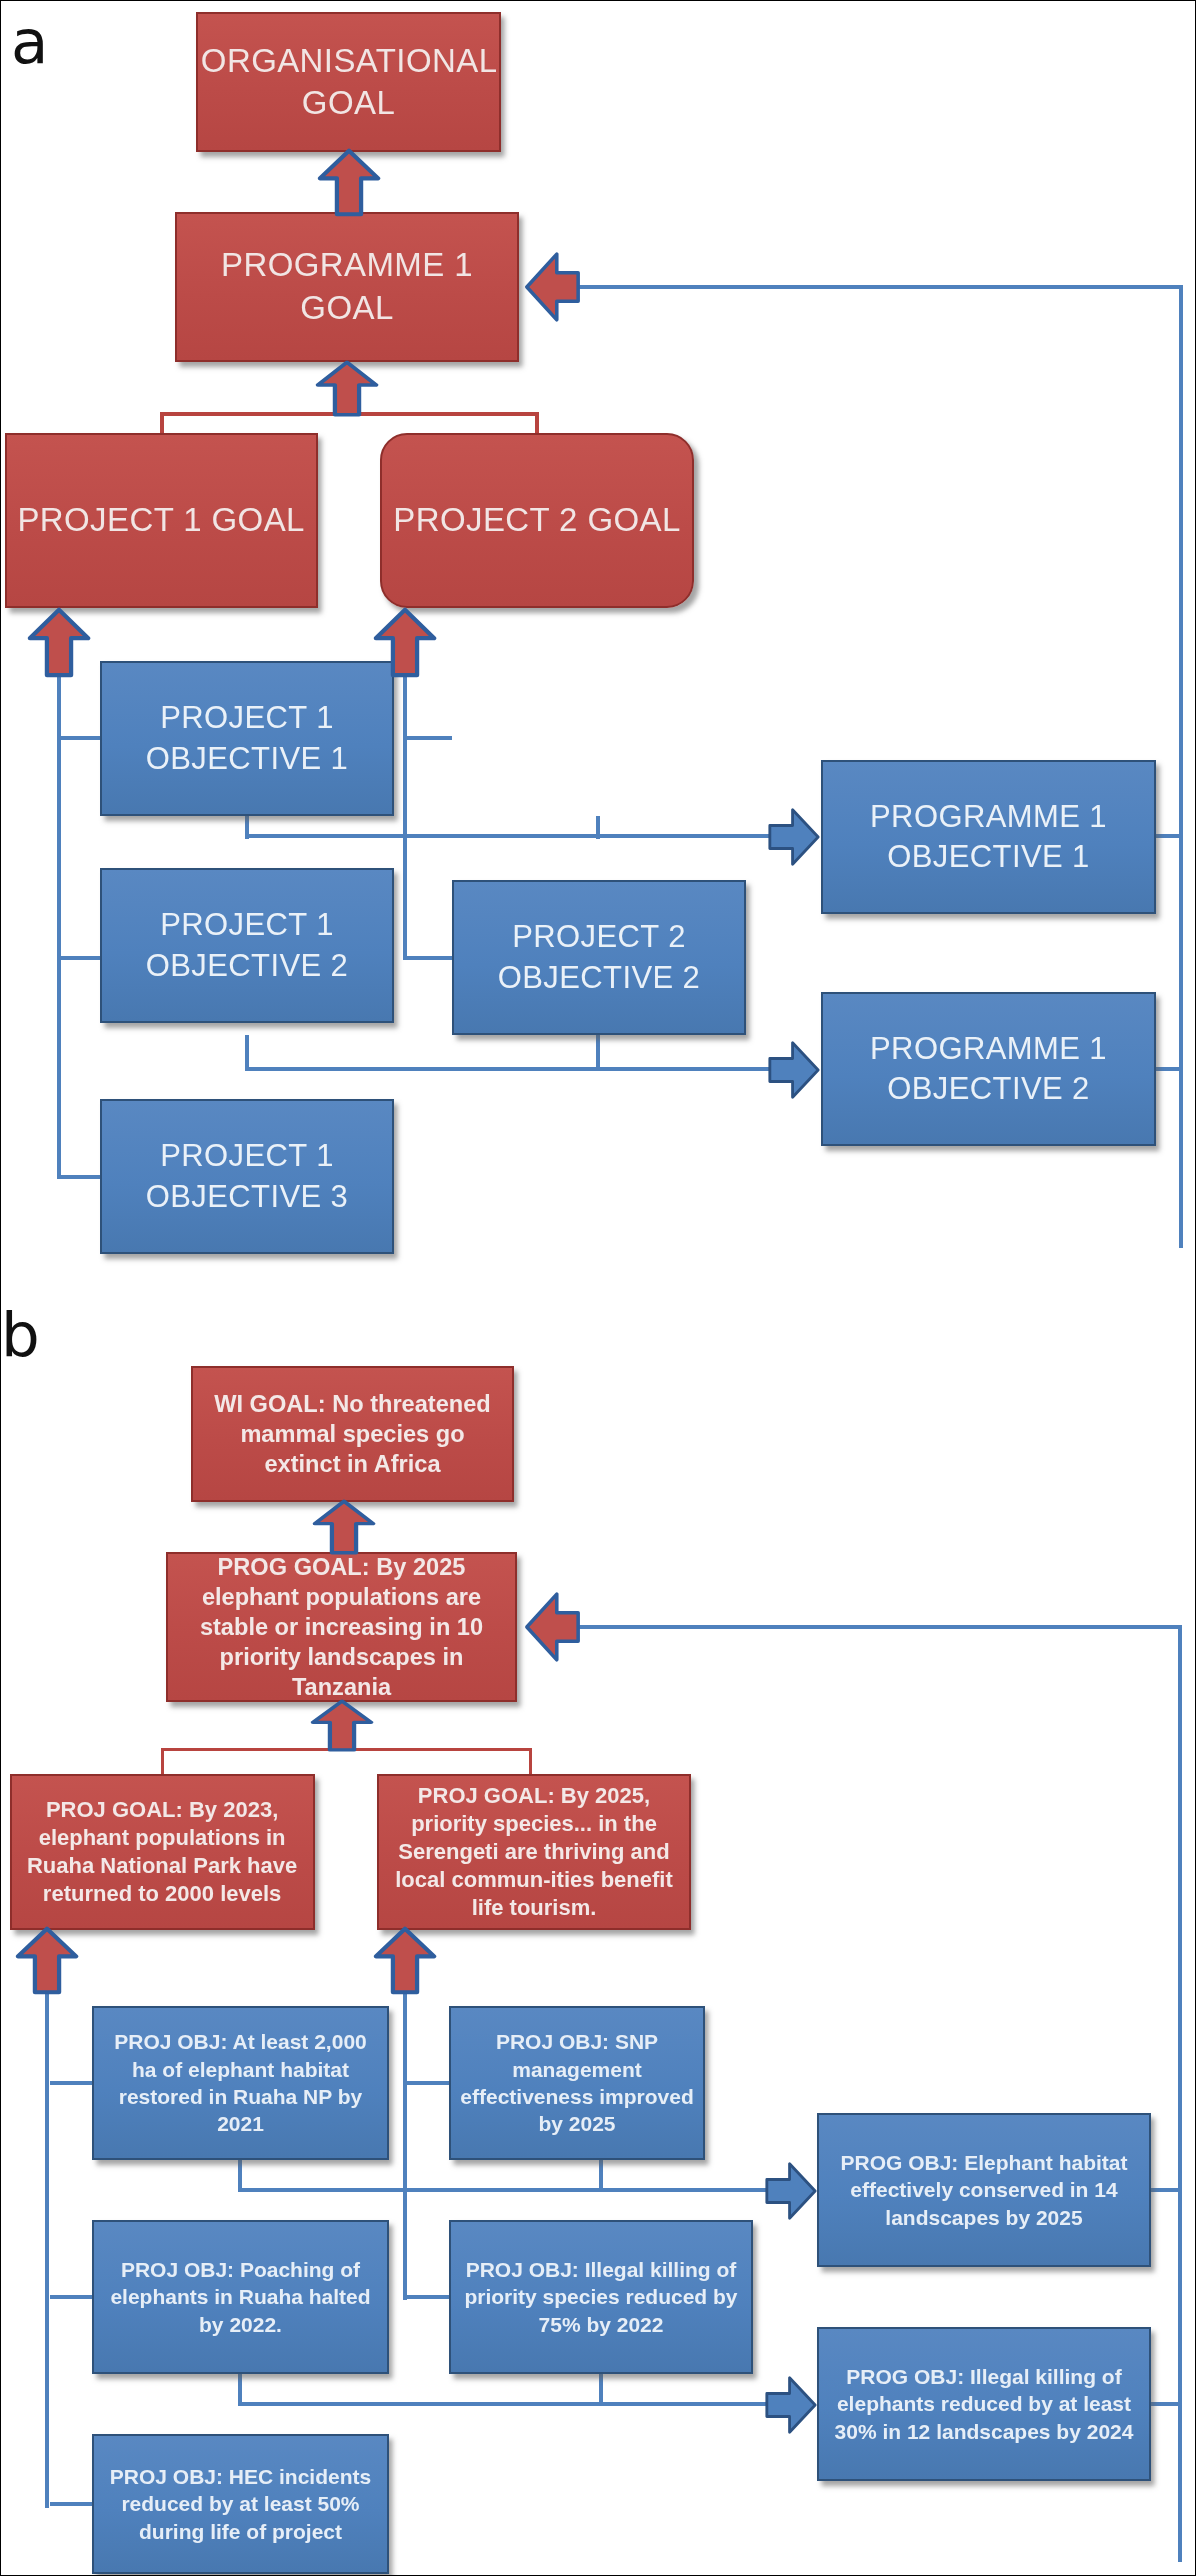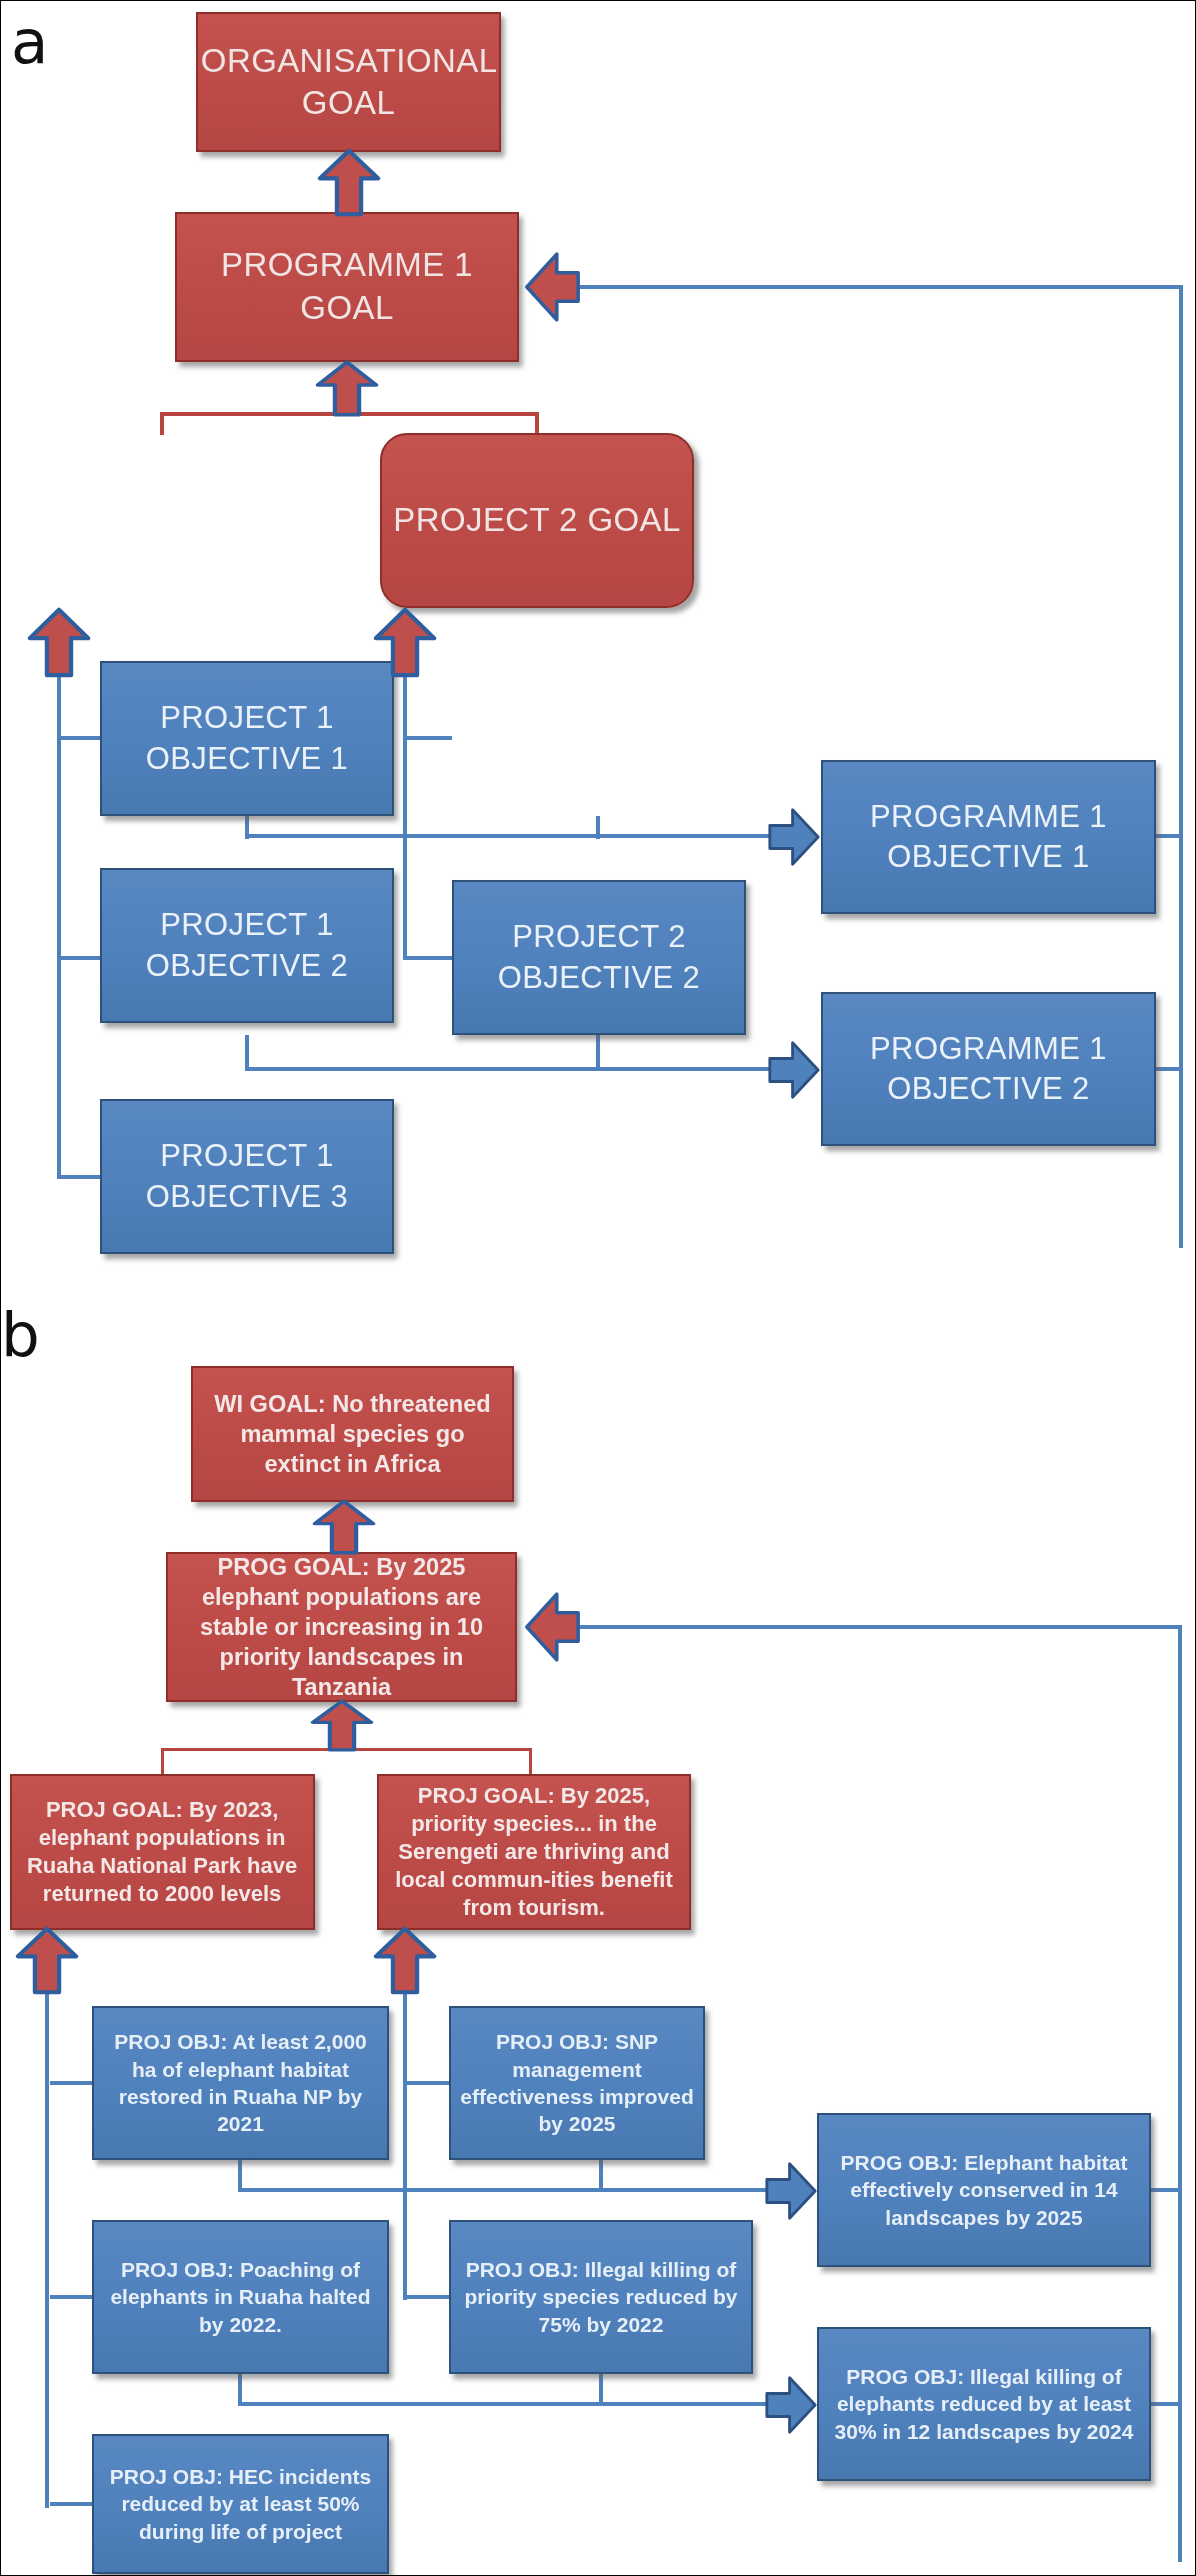--- a/index.html
+++ b/index.html
@@ -82,20 +82,23 @@
 
   <div class="ln lnb" style="left:1152px;top:833px;width:30px;height:4.3px;"></div>
   <div class="ln lnb" style="left:1152px;top:1066px;width:30px;height:4.3px;"></div>
 
   <div class="bx red red-a" style="left:195px;top:11.4px;width:305px;height:140px;">
     <span>ORGANISATIONAL GOAL</span>
   </div>
   <div class="bx red red-a" style="left:174px;top:211px;width:344px;height:150px;">
     <span>PROGRAMME  1 GOAL</span>
   </div>
+  <div class="bx red red-a" style="left:3.6px;top:432px;width:313px;height:175px;">
+    <span>PROJECT 1 GOAL</span>
+  </div>
   <div class="bx red red-a" style="left:379px;top:432px;width:314px;height:175px;border-radius:27px;">
     <span>PROJECT 2 GOAL</span>
   </div>
 
   <div class="bx blue blue-a" style="left:99px;top:660px;width:294px;height:155px;">
     <span>PROJECT 1 OBJECTIVE 1</span>
   </div>
   <div class="bx blue blue-a" style="left:99px;top:867px;width:294px;height:155px;">
     <span>PROJECT 1 OBJECTIVE 2</span>
   </div>
@@ -168,21 +171,21 @@
   <div class="bx red thin red-b" style="left:190px;top:1365px;width:323px;height:136px;">
     <span>WI GOAL: No threatened mammal species go extinct in Africa</span>
   </div>
   <div class="bx red thin red-b" style="left:165px;top:1551px;width:351px;height:150px;">
     <span>PROG GOAL:  By 2025 elephant populations are stable or increasing in 10 priority landscapes in Tanzania</span>
   </div>
   <div class="bx red thin red-b2" style="left:8.6px;top:1773px;width:305px;height:156px;">
     <span>PROJ GOAL:  By 2023, elephant populations in Ruaha National Park have returned to 2000 levels</span>
   </div>
   <div class="bx red thin red-b2" style="left:376px;top:1773px;width:314px;height:156px;">
-    <span>PROJ GOAL:  By 2025, priority species... in the Serengeti are thriving and local commun-ities benefit from tourism.</span>
+    <span>PROJ GOAL:  By 2025, priority species... in the Serengeti are thriving and local commun-ities benefit life tourism.</span>
   </div>
 
   <div class="bx blue thin blue-b" style="left:91px;top:2005px;width:297px;height:154px;">
     <span>PROJ OBJ: At least 2,000 ha of elephant habitat restored in Ruaha NP by 2021</span>
   </div>
   <div class="bx blue thin blue-b" style="left:448px;top:2005px;width:256px;height:154px;">
     <span>PROJ OBJ: SNP management effectiveness improved by 2025</span>
   </div>
   <div class="bx blue thin blue-b" style="left:91px;top:2219px;width:297px;height:154px;">
     <span>PROJ OBJ: Poaching of elephants in Ruaha halted by 2022.</span>

